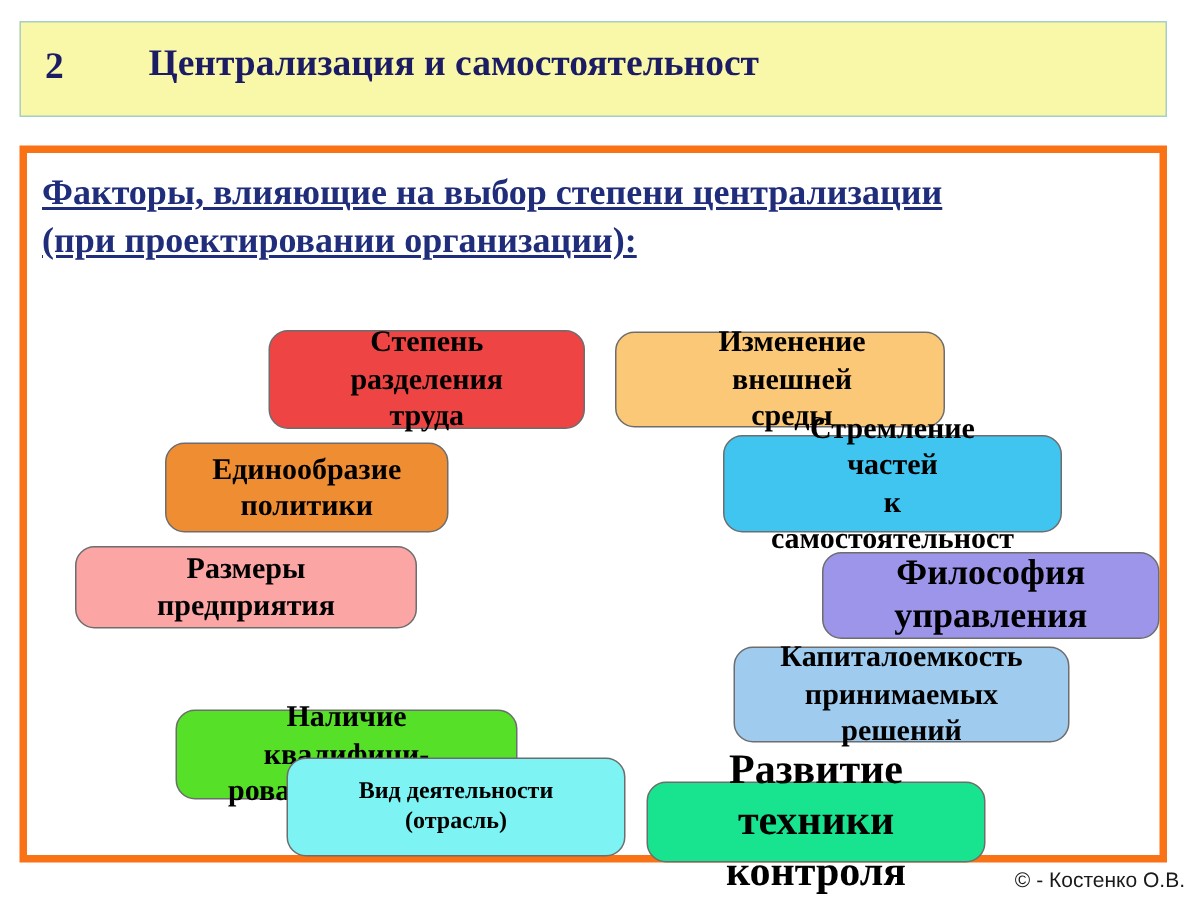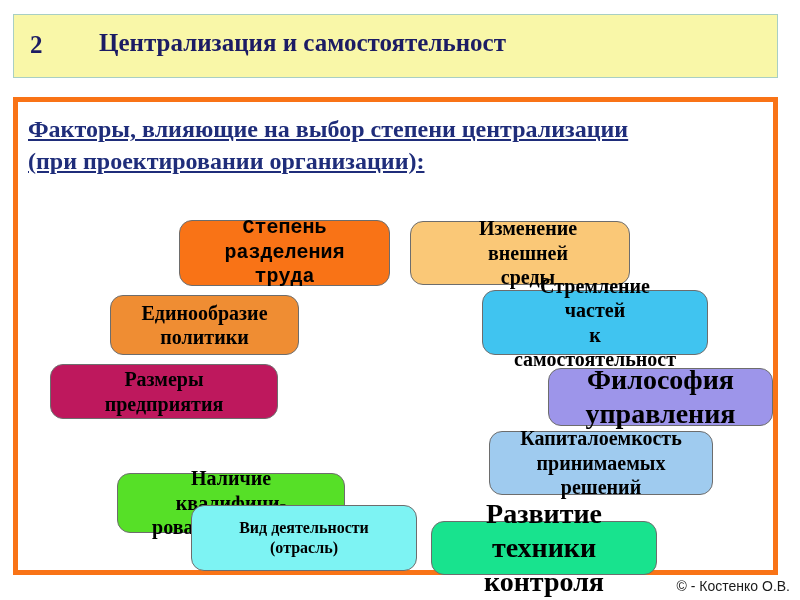--- a/index.html
+++ b/index.html
@@ -112,35 +112,35 @@
 <body>
 
 <div id="title-bar">
   <div id="title-number">2</div>
   <div id="title-text">Централизация и самостоятельност</div>
 </div>
 
 <div id="content-frame">
   <div id="subtitle">Факторы, влияющие на выбор степени централизации (при проектировании организации):</div>
   <div id="factor-diagram">
-      <div class="factor-box" style="left: 161px; top: 118px; width: 211px; height: 66px; background: #f97316; font-size: 20px; font-family: Liberation Mono, monospace;"><span>Степень
+      <div class="factor-box" style="left: 161px; top: 118px; width: 211px; height: 66px; background: #ef4444; font-size: 20px;"><span>Степень
 разделения
 труда</span></div>
       <div class="factor-box" style="left: 392px; top: 119px; width: 220px; height: 64px; background: rgb(250, 200, 119); font-size: 20px; padding-left: 16px;"><span>Изменение
 внешней
 среды</span></div>
       <div class="factor-box" style="left: 92px; top: 193px; width: 189px; height: 60px; background: rgb(239, 141, 51); font-size: 20px;"><span>Единообразие
 политики</span></div>
       <div class="factor-box" style="left: 464px; top: 188px; width: 226px; height: 65px; background: rgb(64, 196, 240); font-size: 20px;"><span>Стремление
 частей
 к
 самостоятельност</span></div>
-      <div class="factor-box" style="left: 32px; top: 262px; width: 228px; height: 55px; background: #be185d; font-size: 20px;"><span>Размеры
+      <div class="factor-box" style="left: 32px; top: 262px; width: 228px; height: 55px; background: #fca5a5; font-size: 20px;"><span>Размеры
 предприятия</span></div>
-      <div class="factor-box" style="left: 530px; top: 266px; width: 225px; height: 58px; background: rgb(157, 149, 234); font-size: 28px;"><span>Философия
+      <div class="factor-box" style="left: 530px; top: 266px; width: 225px; height: 58px; background: rgb(157, 149, 234); font-size: 24px;"><span>Философия
 управления</span></div>
       <div class="factor-box" style="left: 99px; top: 331px; width: 228px; height: 60px; background: rgb(86, 224, 39); font-size: 20px; margin-top: 40px;"><span>Наличие
 квалифици-
 рованных кадров</span></div>
       <div class="factor-box" style="left: 471px; top: 329px; width: 224px; height: 64px; background: rgb(159, 203, 239); font-size: 20px;"><span>Капиталоемкость
 принимаемых
 решений</span></div>
       <div class="factor-box" style="left: 173px; top: 403px; width: 226px; height: 66px; background: rgb(125, 243, 243); font-size: 16px; justify-content: flex-end;"><span>Вид деятельности
 (отрасль)</span></div>
       <div class="factor-box" style="left: 413px; top: 403px; width: 226px; height: 54px; background: rgb(24, 227, 142); font-size: 28px; margin-top: 16px;"><span>Развитие техники

